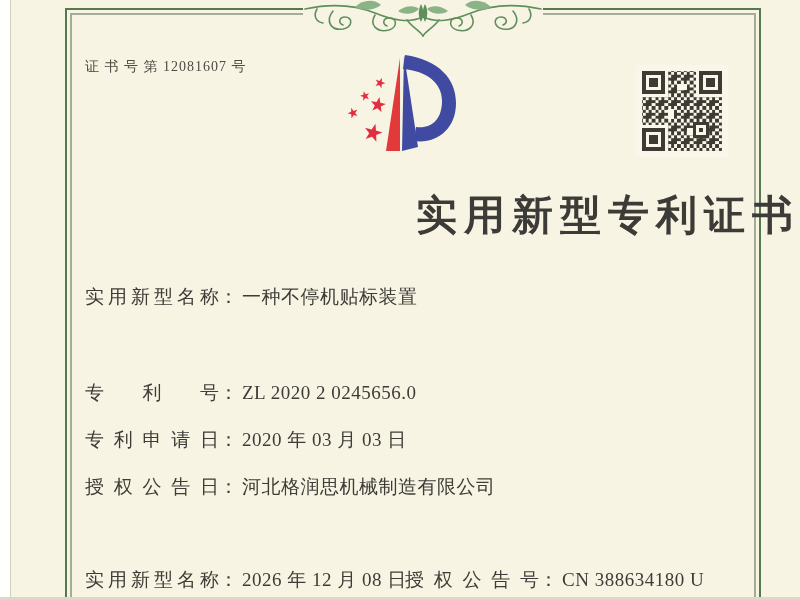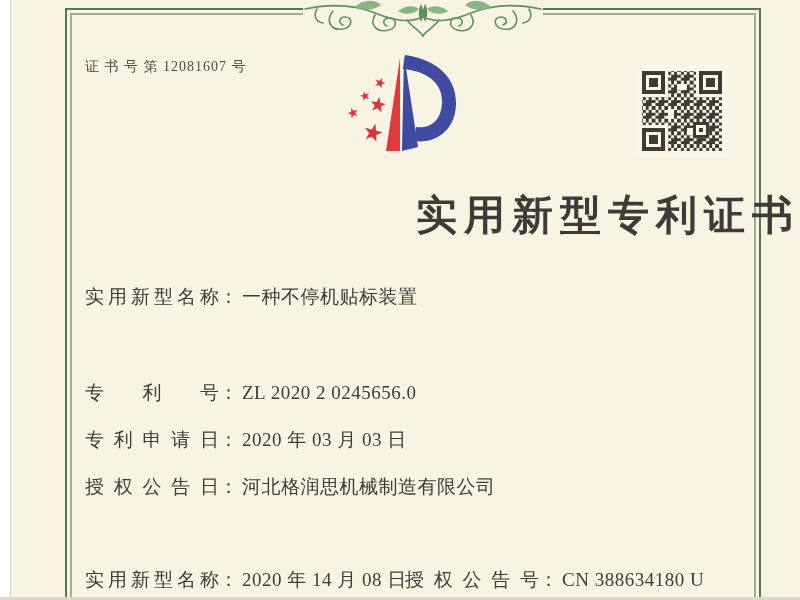--- a/index.html
+++ b/index.html
@@ -134,20 +134,20 @@
   <div class="row" style="top:427px">
     <span class="flabel">专利申请日</span><span class="fcolon">：</span><span class="fvalue">2020 年 03 月 03 日</span>
   </div>
 
   <div class="row" style="top:474px">
     <span class="flabel">授权公告日</span><span class="fcolon">：</span><span class="fvalue">河北格润思机械制造有限公司</span>
   </div>
 
 
   <div class="row" style="top:567px">
-    <span class="flabel">实用新型名称</span><span class="fcolon">：</span><span class="fvalue">2020 年 14 月 08 日</span>
+    <span class="flabel">实用新型名称</span><span class="fcolon">：</span><span class="fvalue">2026 年 12 月 08 日</span>
     <span class="col2">
       <span class="flabel">授权公告号</span><span class="fcolon">：</span><span class="fvalue">CN 388634180 U</span>
     </span>
   </div>
 
   <div id="paper-bottom-edge"></div>
 </div>
 
 </body></html>

